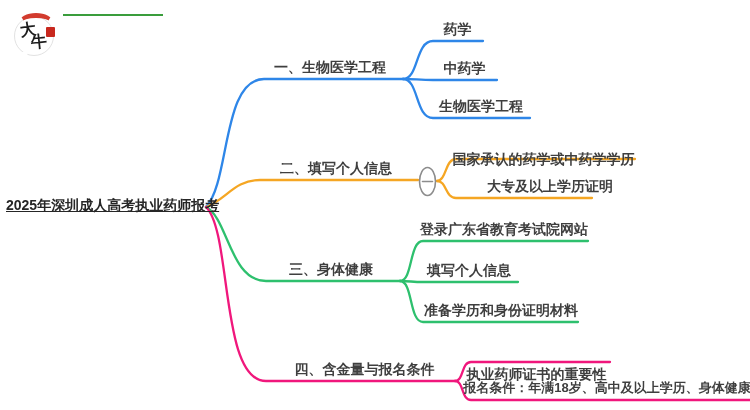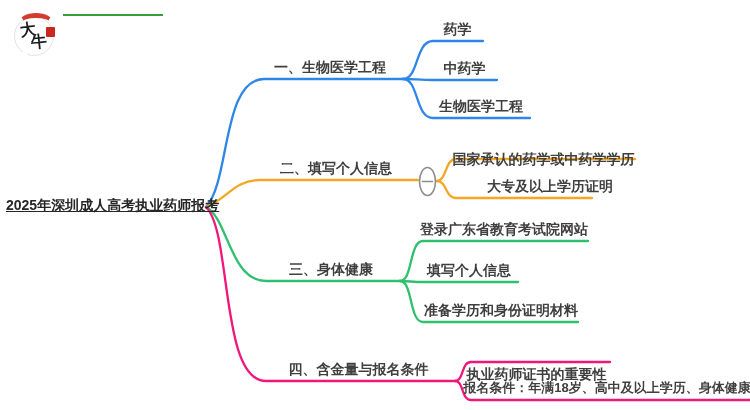--- a/index.html
+++ b/index.html
@@ -17,21 +17,21 @@
   .n-b1c0{left:432px;top:18px;width:51px;}
   .n-b1c1{left:432px;top:57px;width:65px;}
   .n-b1c2{left:432px;top:95px;width:98px;}
   .n-b2l{left:257px;top:157px;width:158px;}
   .n-b2c0{left:452px;top:148px;width:183px;}
   .n-b2c1{left:452px;top:175px;width:140px;margin-left:28px;}
   .n-b3l{left:262px;top:258px;width:138px;}
   .n-b3c0{left:420px;top:218px;width:168px;}
   .n-b3c1{left:420px;top:259px;width:98px;}
   .n-b3c2{left:420px;top:299px;width:158px;text-align:right;}
-  .n-b4l{left:262px;top:358px;width:193px;}
+  .n-b4l{left:268px;top:358px;width:193px;}
   .n-b4c0{left:463px;top:339px;width:147px;margin-top:24px;}
   .n-b4c1{left:461px;top:377px;width:292px;font-size:13px;}
 
   
   .logo{position:absolute;left:14px;top:12px;display:flex;align-items:flex-start;}
   .logo-icon{
     position:relative;width:38px;height:38px;margin-top:4px;
     border:1.5px solid #e2e2e2;border-radius:50%;background:#fff;flex:0 0 auto;
   }
   .logo-arc{

